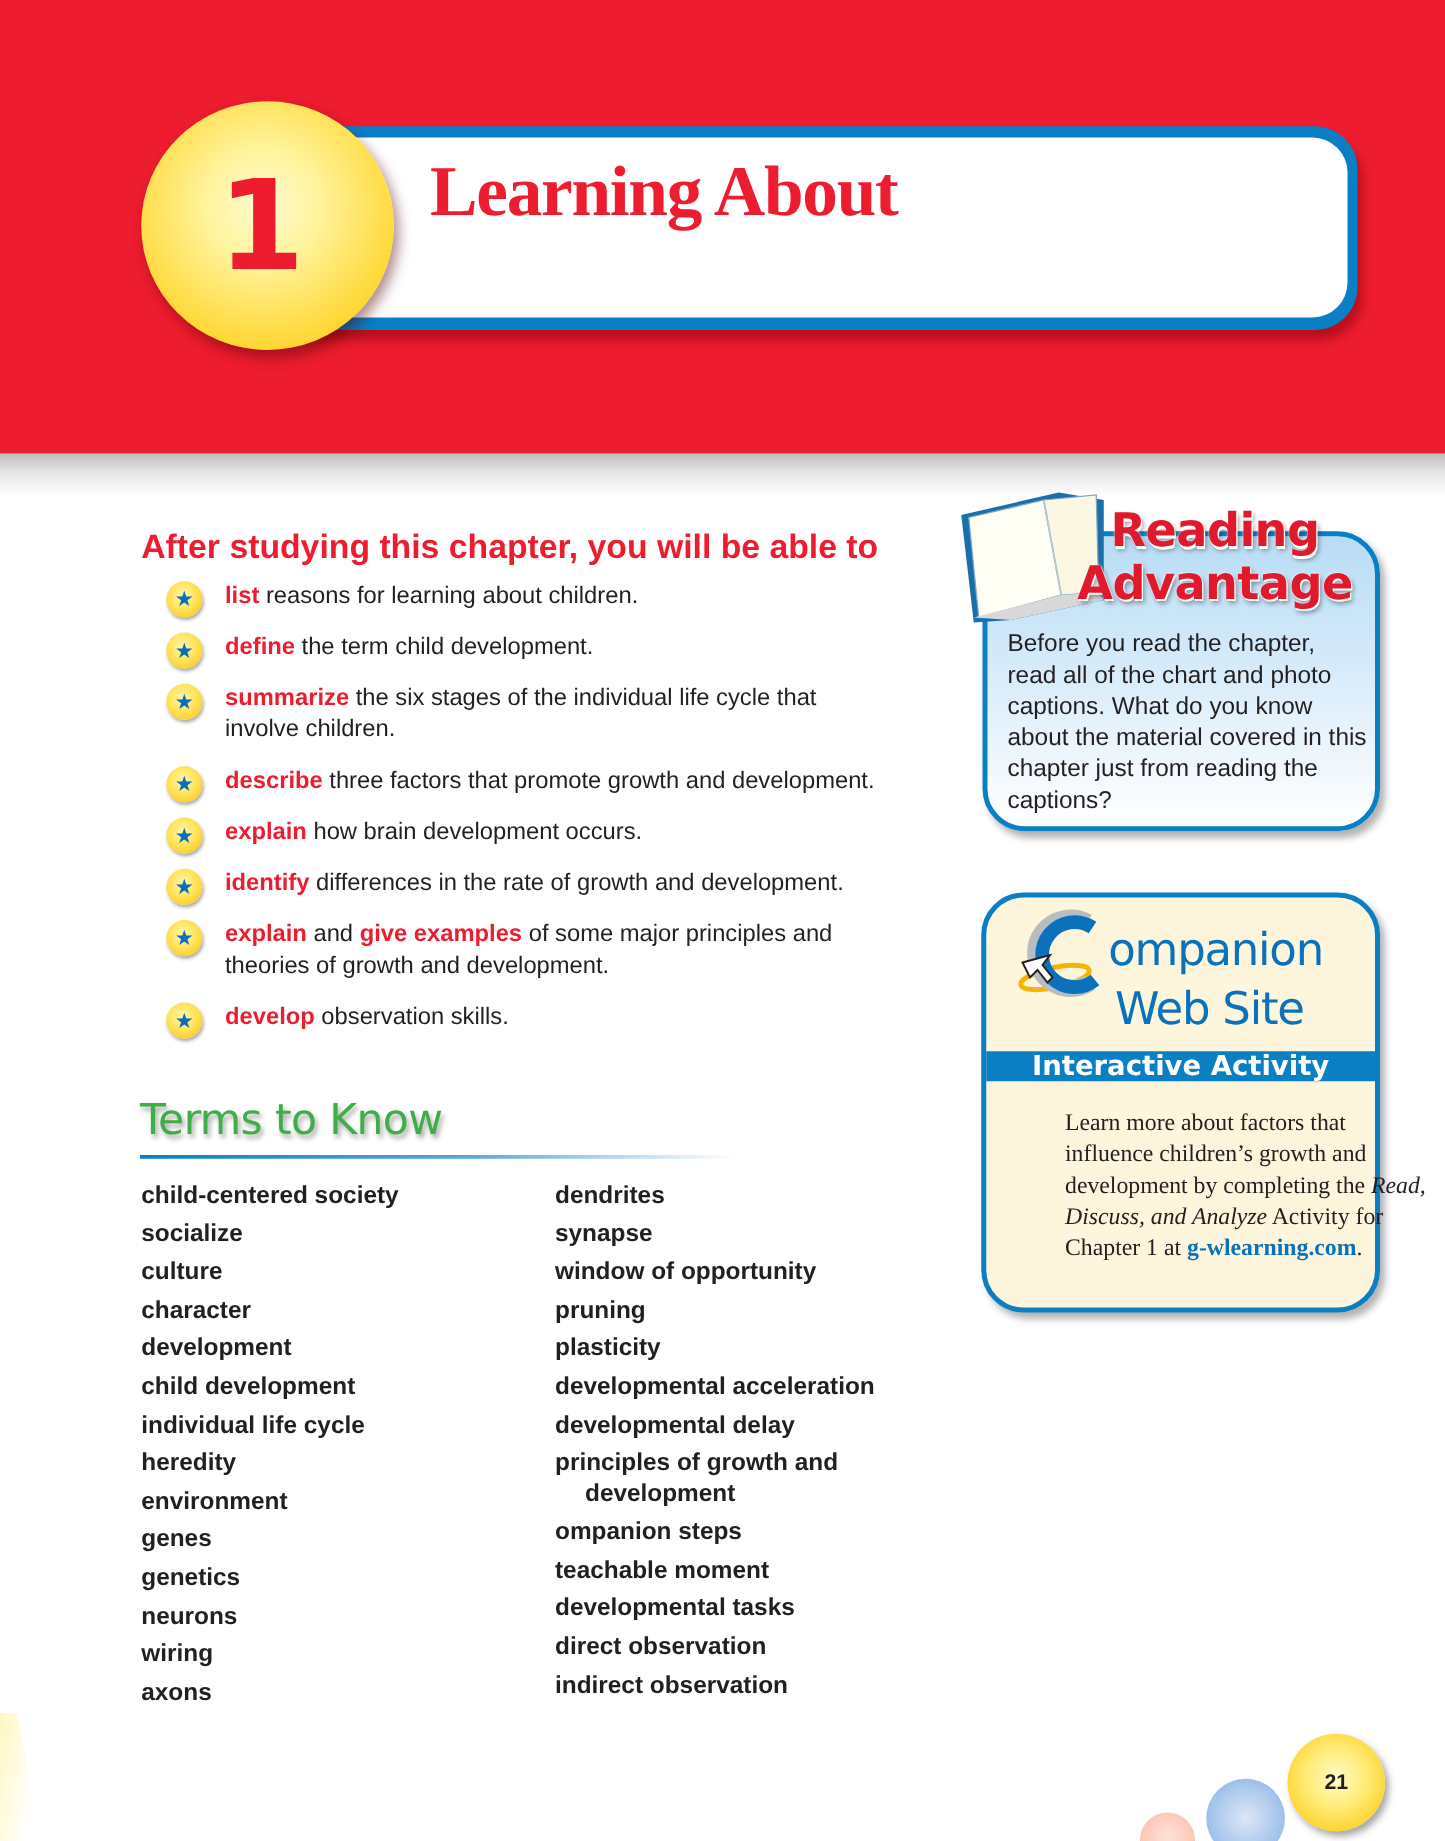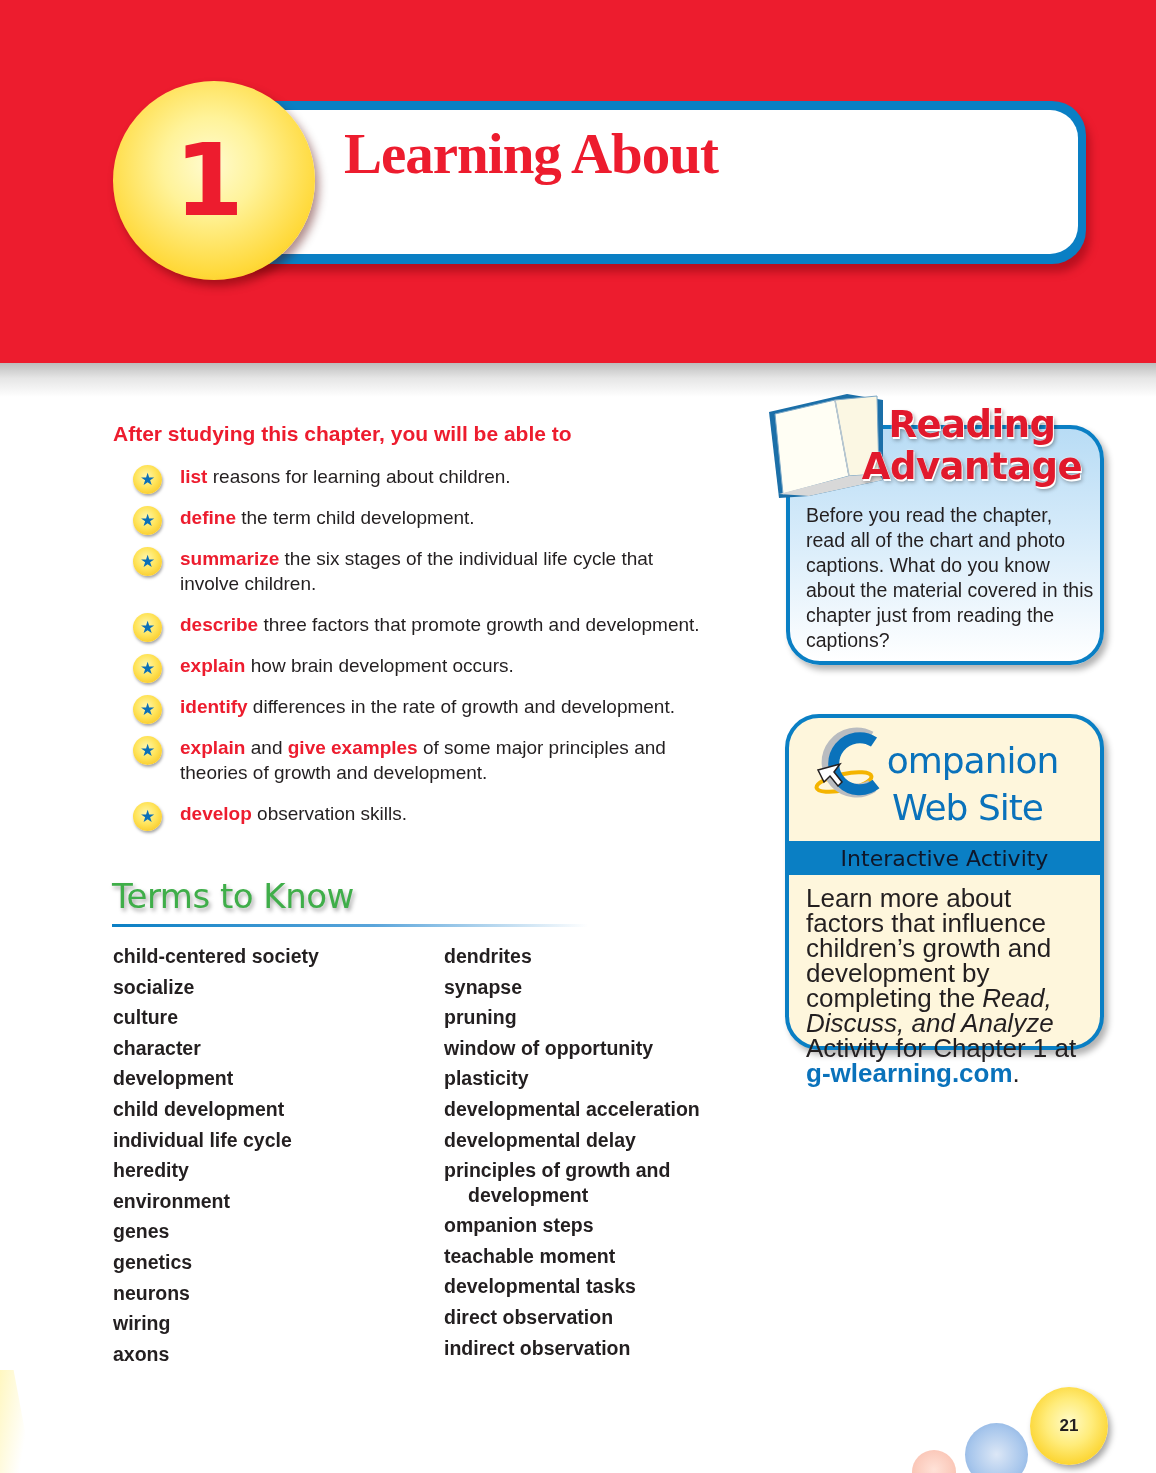--- a/index.html
+++ b/index.html
@@ -42,21 +42,21 @@
   .chapter-number {
     position: absolute; left: 0; top: 0; width: 100%; height: 100%;
     display: flex; align-items: center; justify-content: center;
     font-family: "DejaVu Sans", sans-serif; font-weight: bold;
     font-size: 100px; color: #ed1c2e; padding-right: 10px;
   }
 
   
   .objectives-heading {
     position: absolute; left: 113px; top: 422px;
-    font-size: 21px; font-weight: bold; color: #ed1c2e;
+    font-size: 27px; font-weight: bold; color: #ed1c2e;
   }
   .objectives { position: absolute; left: 133px; top: 464px; width: 630px; }
   .objective { position: relative; padding-left: 47px; font-size: 19px; line-height: 25px; color: #231f20; }
   .objective .verb { color: #ed1c2e; font-weight: bold; }
   .star-bullet {
     position: absolute; left: 0; top: 1px; width: 29px; height: 29px; border-radius: 50%;
     background: radial-gradient(circle at 45% 40%, #fff7b0 0%, #ffe45a 45%, #f5bb10 100%);
     box-shadow: 1px 2px 3px rgba(0,0,0,0.35);
     display: flex; align-items: center; justify-content: center;
     color: #0a6fb8; font-size: 17px; line-height: 1;
@@ -110,28 +110,28 @@
   }
   .cws-logo { position: absolute; left: 814px; top: 724px; width: 70px; height: 76px; }
   .cws-title {
     position: absolute; left: 870px; top: 737px; width: 195px; text-align: center;
     font-family: "DejaVu Sans", sans-serif; font-size: 36px; line-height: 47px; color: #0a72bb;
     letter-spacing: -1px;
   }
   .cws-title .line1 { display: block; padding-left: 10px; text-align: center; }
   .cws-title .line2 { display: block; }
   .cws-bar {
-    position: absolute; left: 789px; top: 841px; width: 311px; height: 34px;
-    background: #0a7fc4; color: #0f172a;
-    font-family: "DejaVu Sans", sans-serif; font-weight: normal; font-size: 22px;
+    position: absolute; left: 789px; top: 841px; width: 311px; height: 24px;
+    background: #0a7fc4; color: #ffffff;
+    font-family: "DejaVu Sans", sans-serif; font-weight: bold; font-size: 22px;
     display: flex; align-items: center; justify-content: center;
   }
   .cws-text {
-    position: absolute; left: 806px; top: 886px; width: 290px;
-    font-size: 26px; line-height: 25px; color: #231f20;
+    position: absolute; left: 852px; top: 886px; width: 290px;
+    font-size: 19px; line-height: 25px; color: #231f20; font-family: Liberation Serif, serif;
   }
   .cws-text em { font-style: italic; }
   .cws-text .link { color: #0a72bb; font-weight: bold; }
 
   
   .page-number-ball {
     position: absolute; left: 1030px; top: 1387px; width: 78px; height: 78px; border-radius: 50%;
     background: radial-gradient(circle at 50% 45%, #fffbc8 0%, #ffec7a 40%, #fbd023 80%, #f2b800 100%);
     box-shadow: 3px 4px 6px rgba(0,0,0,0.35);
     display: flex; align-items: center; justify-content: center;
@@ -216,22 +216,22 @@
   <div class="term">environment</div>
   <div class="term">genes</div>
   <div class="term">genetics</div>
   <div class="term">neurons</div>
   <div class="term">wiring</div>
   <div class="term">axons</div>
 </div>
 <div class="terms-col right">
   <div class="term">dendrites</div>
   <div class="term">synapse</div>
+  <div class="term">window of opportunity</div>
   <div class="term">pruning</div>
-  <div class="term">window of opportunity</div>
   <div class="term">plasticity</div>
   <div class="term">developmental acceleration</div>
   <div class="term">developmental delay</div>
   <div class="term wrap">
     <span>principles of growth and</span>
     <span class="indent">development</span>
   </div>
   <div class="term">ompanion steps</div>
   <div class="term">teachable moment</div>
   <div class="term">developmental tasks</div>

